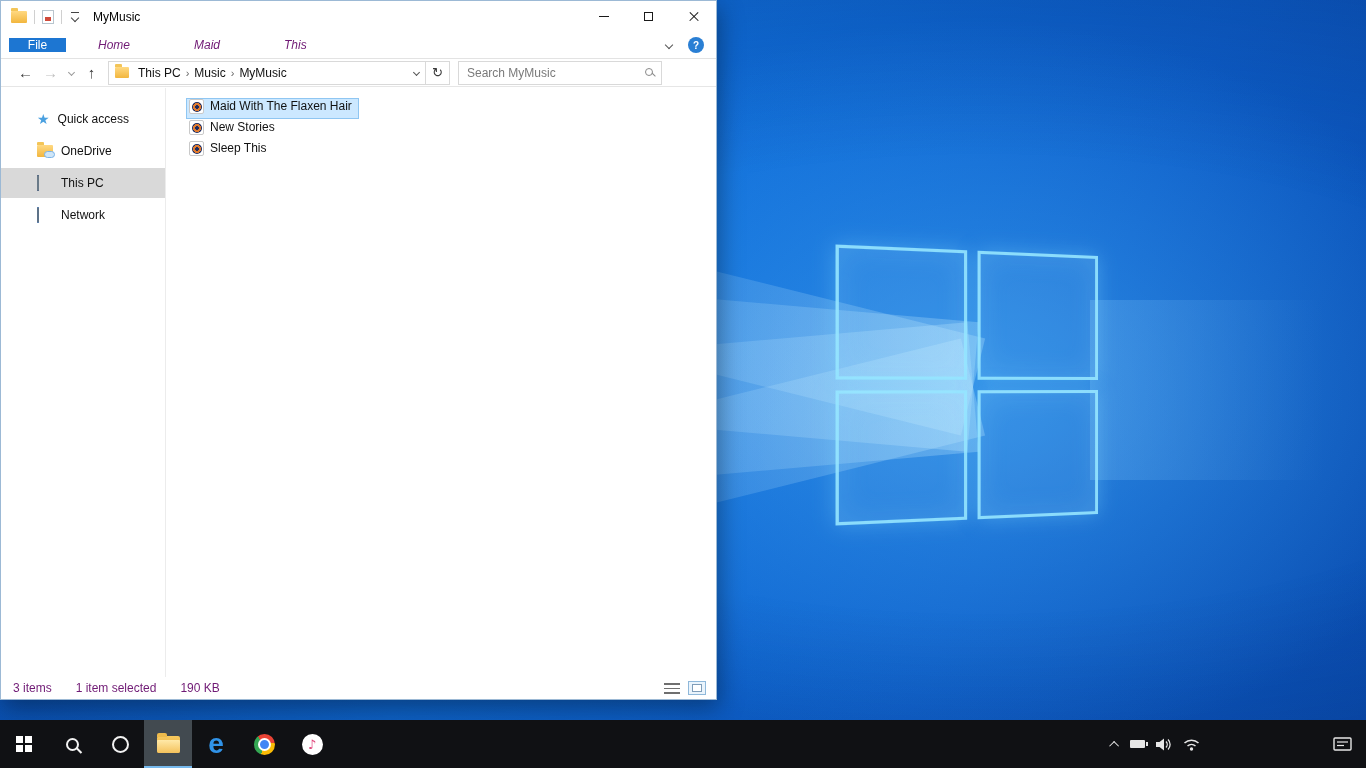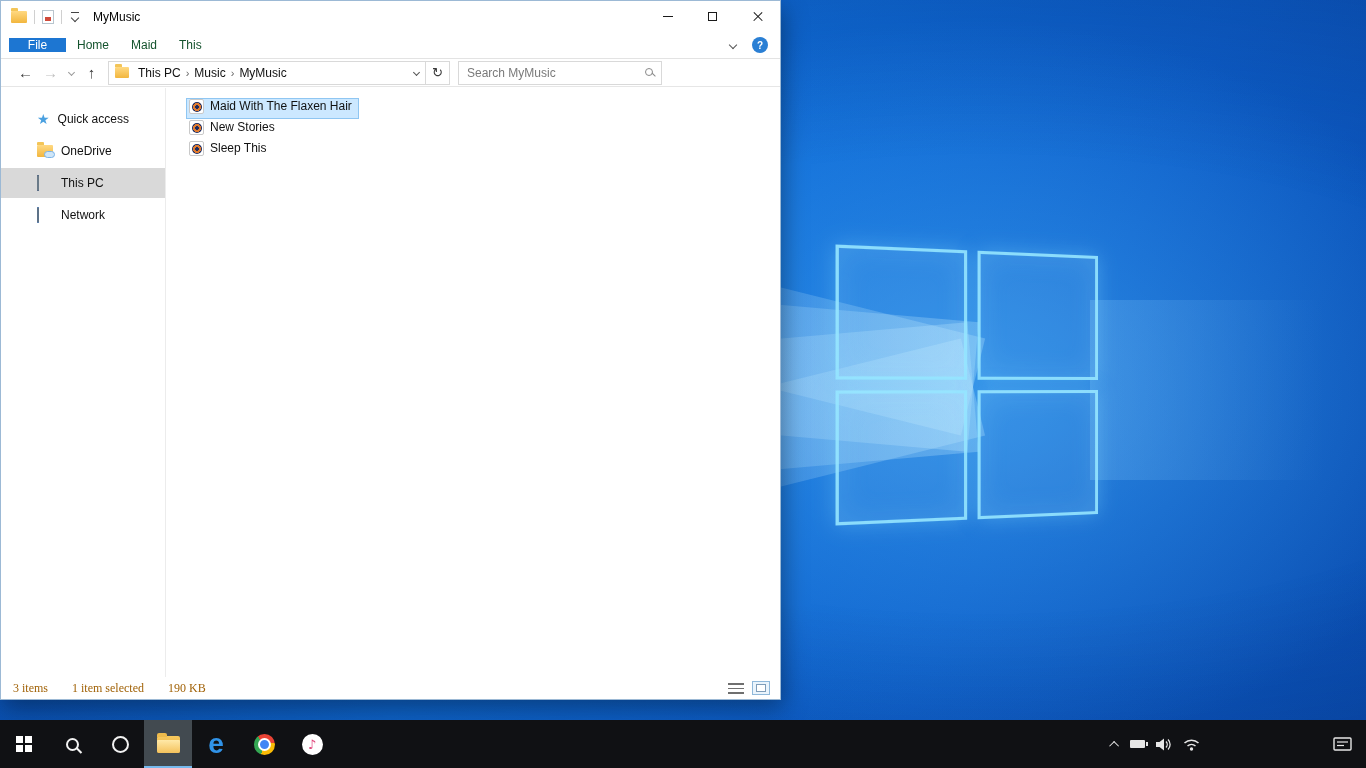--- a/index.html
+++ b/index.html
@@ -22,21 +22,21 @@
   .beam.b4 { top:337px; height:100px; transform:rotate(14deg); }
   .rglow { position:absolute; left:1090px; top:300px; width:276px; height:180px;
     background:linear-gradient(to right, rgba(170,225,255,.20), transparent 85%); }
   .winlogo { position:absolute; left:846px; top:256px; width:252px; height:258px;
     display:grid; grid-template-columns:1fr 1fr; grid-template-rows:1fr 1fr; gap:10px;
     transform:perspective(900px) rotateY(17deg); transform-origin:100% 50%; }
   .winlogo .pane { border:3px solid rgba(150,230,255,.9); background:rgba(170,230,255,.10);
     box-shadow:0 0 18px rgba(130,215,255,.35), inset 0 0 28px rgba(160,230,255,.16); }
 
   
-  .window { position:absolute; left:0; top:0; width:781px; height:700px; background:#fff;
+  .window { position:absolute; left:0; top:0; width:717px; height:700px; background:#fff;
     border:1px solid #9cb9d5; box-shadow:3px 8px 22px rgba(0,0,0,.35); }
 
   .titlebar { height:31px; display:flex; align-items:center; padding-left:10px; }
   .qat { display:flex; align-items:center; gap:7px; }
   .vsep { width:1px; height:14px; background:#d0d0d0; }
   .folder-ic { width:16px; height:12px; position:relative; background:linear-gradient(#ffd982,#f2b63e); border-radius:1px; }
   .folder-ic::before { content:""; position:absolute; top:-3px; left:0; width:7px; height:3px;
     background:#f3c558; border-radius:1px 1px 0 0; }
   .qat-doc { width:12px; height:14px; background:#fff; border:1px solid #b9c5ce; position:relative; }
   .qat-doc::after { content:""; position:absolute; left:2px; bottom:2px; width:6px; height:4px; background:#d04a3a; }
@@ -49,21 +49,21 @@
   .winbtn { width:45px; height:31px; display:flex; align-items:center; justify-content:center; cursor:default; }
   .ic-min { width:10px; height:1px; background:#1a1a1a; }
   .ic-max { width:9px; height:9px; border:1px solid #1a1a1a; }
   .ic-close { position:relative; width:12px; height:12px; }
   .ic-close::before,.ic-close::after { content:""; position:absolute; top:5.5px; left:0; width:12px; height:1.2px; background:#1a1a1a; }
   .ic-close::before { transform:rotate(45deg); } .ic-close::after { transform:rotate(-45deg); }
 
   .ribbon { height:27px; display:flex; align-items:center; border-bottom:1px solid #e3e3e3; padding-left:8px; }
   .tab-file { width:57px; display:flex; align-items:center; justify-content:center;
     background:var(--accent,#1d76d2); color:#fff; }
-  .tab { display:flex; align-items:center; padding:0 11px; color:#14532d; }
+  .tab { display:flex; align-items:center; padding:0 32px; color:#701a75;font-style:italic; }
   .ribbon-right { margin-left:auto; display:flex; align-items:center; gap:16px; padding-right:12px; }
   .chv { display:inline-block; width:6px; height:6px; border-right:1.3px solid #555; border-bottom:1.3px solid #555; transform:rotate(45deg); }
   .help-circle { width:16px; height:16px; border-radius:50%; background:#2a7fd4; color:#fff;
     font-size:10px; font-weight:bold; display:flex; align-items:center; justify-content:center; }
 
   .toolbar { height:28px; display:flex; align-items:center; padding:0 8px 0 12px; border-bottom:1px solid #e6e6e6; }
   .nav-ar { width:25px; text-align:center; font-size:15px; line-height:1; }
   .nav-back { color:#3b3b3b; } .nav-fwd { color:#c0c0c0; }
   .nav-chv { width:16px; display:flex; justify-content:center; }
   .nav-chv .chv { width:5px; height:5px; border-color:#9a9a9a; }
@@ -104,21 +104,21 @@
   .file-row { display:flex; gap:6px; height:21px; width:max-content;
     padding:0 6px 0 2px; border:1px solid transparent; }
   .file-row.sel { background:var(--selection-bg,#cce8ff); border-color:var(--selection-border,#8fc6f2); }
   .music-ic { width:15px; height:15px; background:#fff; border:1px solid #c9c9c9; border-radius:2px;
     display:flex; align-items:center; justify-content:center; }
   .music-ic i { display:block; width:10px; height:10px; border-radius:50%;
     background:radial-gradient(circle, #1d2a5e 0 2px, #de7a2f 2px 4px, #1d2a5e 4px); }
 
   .statusbar { position:absolute; left:0; right:0; bottom:0; height:22px; display:flex; align-items:center;
     padding:0 10px 0 12px; background:#fff; }
-  .status-txt { margin-right:24px; color:#a16207;font-family:Liberation Serif, serif; }
+  .status-txt { margin-right:24px; color:#701a75; }
   .status-right { margin-left:auto; display:flex; align-items:center; gap:8px; }
   .sb-details { width:16px; height:11px;
     background:repeating-linear-gradient(to bottom, #6f6f6f 0 1.5px, transparent 1.5px 4.6px); }
   .sb-thumbs { width:18px; height:14px; border:1px solid #8fb8da; background:#eaf4fc;
     display:flex; align-items:center; justify-content:center; }
   .sb-thumbs i { display:block; width:10px; height:8px; background:#fff; border:1px solid #7f9db9; }
 
   
   .taskbar { position:absolute; left:0; bottom:0; width:1366px; height:48px; background:var(--taskbar-bg,#101114);
     display:flex; align-items:stretch; }

